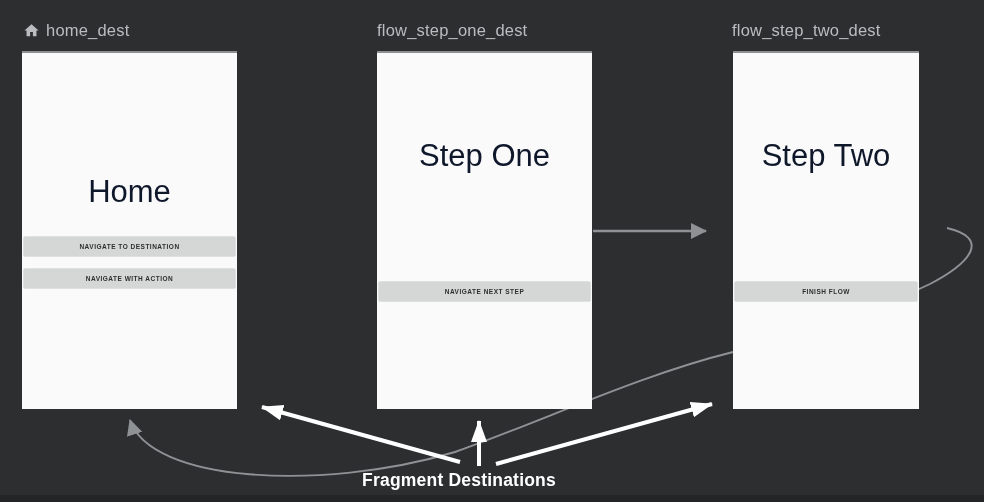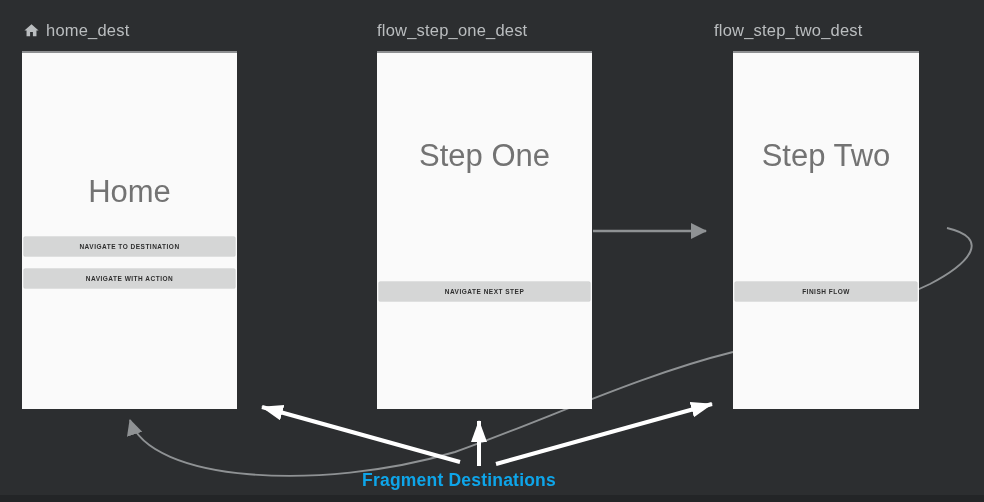--- a/index.html
+++ b/index.html
@@ -20,37 +20,37 @@
   .dest-header .home-ic{flex:0 0 auto;display:block;}
   .card{
     position:absolute;top:51px;height:358px;z-index:2;
     background:#fafafa;border-top:2px solid #8d8f91;
   }
   .card.home{left:22px;width:215px;}
   .card.step1{left:377px;width:215px;}
   .card.step2{left:733px;width:186px;}
   .screen-title{
     position:absolute;left:0;right:0;text-align:center;
-    color:#737373;font-size:31px;line-height:37px;font-weight:400;
+    color:#0f172a;font-size:31px;line-height:37px;font-weight:400;
   }
   .title-home{top:120px;text-align:center;}
   .title-step{top:84px;}
   .btn{
     position:absolute;left:2px;right:2px;height:19px;
     background:#d5d6d6;border-radius:1px;
     color:#2e2e2e;font-size:6.5px;font-weight:bold;letter-spacing:.5px;
     line-height:19px;text-align:center;text-transform:uppercase;
     box-shadow:0 0 0 .5px #c4c5c5;
   }
   .btn.b1{top:184px;}
   .btn.b2{top:216px;}
   .btn.bstep{top:229px;}
   .annotation-label{
     position:absolute;left:309px;top:470px;width:300px;z-index:3;
-    text-align:center;color:#0ea5e9;font-size:17.5px;font-weight:bold;
+    text-align:center;color:#ffffff;font-size:17.5px;font-weight:bold;
     letter-spacing:.2px;
   }
   .bottom-bar{
     position:absolute;left:0;top:495px;width:984px;height:7px;
     background:#232527;z-index:4;
   }
 </style>
 </head>
 <body>
 
@@ -71,21 +71,21 @@
 
   <div class="dest-header" style="left:377px;">
     <span>flow_step_one_dest</span>
   </div>
   <div class="dest-header" style="left:23px;">
     <svg class="home-ic" width="17" height="17" viewBox="0 0 24 24">
       <path d="M10 20v-6h4v6h5v-8h3L12 3 2 12h3v8z" fill="#babdbf"></path>
     </svg>
     <span>home_dest</span>
   </div>
-  <div class="dest-header" style="left:714px;">
+  <div class="dest-header" style="left:732px;">
     <span>flow_step_two_dest</span>
   </div>
 
   <div class="card home">
     <div class="screen-title title-home">Home</div>
     <div class="btn b1">NAVIGATE TO DESTINATION</div>
     <div class="btn b2">NAVIGATE WITH ACTION</div>
   </div>
 
   <div class="card step1">

